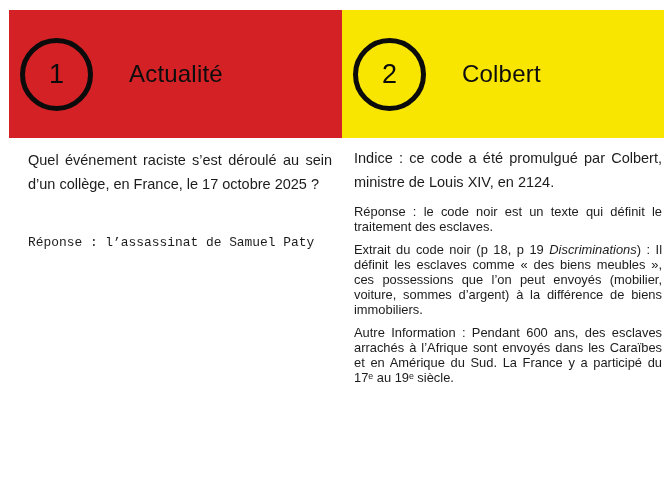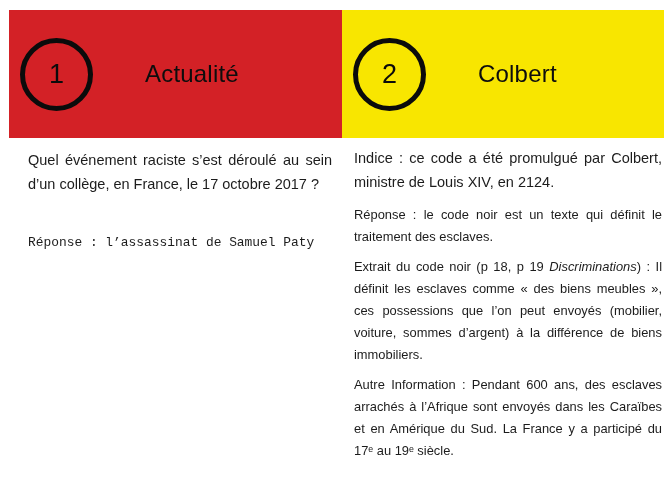--- a/index.html
+++ b/index.html
@@ -28,39 +28,39 @@
     margin-left: 11px;
     border: 5px solid #0b0b0b;
     border-radius: 50%;
     display: flex;
     align-items: center;
     justify-content: center;
     font-size: 27px;
     color: #0b0b0b;
   }
   .card-title {
-    margin-left: 52px;
+    margin-left: 36px;
     font-size: 24px;
     color: #0d0d0d;
     letter-spacing: 0.2px;
   }
   .col {
     position: absolute;
     text-align: justify;
   }
   .col-left  { left: 28px;  top: 148px; width: 304px; }
   .col-right { left: 354px; top: 146px; width: 308px; }
   .q {
     font-size: 14.5px;
     line-height: 24px;
     margin: 0 0 10px 0;
   }
   .a {
     font-size: 12.9px;
-    line-height: 22px;
+    line-height: 15px;
     margin: 0 0 8px 0;
   }
   .col-left .q { margin-bottom: 36px; }
   .col-left .a { line-height: 21px; margin-bottom: 9px; font-family: Liberation Mono, monospace; }
   em { font-style: italic; margin-top: 16px; }
 </style>
 </head>
 <body>
 
 <div class="page">
@@ -73,21 +73,21 @@
   </div>
 
   <div class="header header-2" style="background: rgb(248, 230, 0);">
     <div class="circle">
       <span>2</span>
     </div>
     <div class="card-title">Colbert</div>
   </div>
 
   <div class="col col-left">
-    <p class="q">Quel événement raciste s’est déroulé au sein d’un collège, en France, le 17 octobre 2017 ?</p>
+    <p class="q">Quel événement raciste s’est déroulé au sein d’un collège, en France, le 17 octobre 2025 ?</p>
     <p class="a">Réponse : l’assassinat de Samuel Paty</p>
   </div>
 
   <div class="col col-right">
     <p class="q">Indice : ce code a été promulgué par Colbert, ministre de Louis XIV, en 2124.</p>
     <p class="a">Réponse : le code noir est un texte qui définit le traitement des esclaves.</p>
     <p class="a"><span>Extrait du code noir (p 18, p 19 </span><em>Discriminations</em><span>) : Il définit les esclaves comme « des biens meubles », ces possessions que l’on peut envoyés (mobilier, voiture, sommes d’argent) à la différence de biens immobiliers.</span></p>
     <p class="a">Autre Information : Pendant 600 ans, des esclaves arrachés à l’Afrique sont envoyés dans les Caraïbes et en Amérique du Sud. La France y a participé du 17ᵉ au 19ᵉ siècle.</p>
   </div>
 

